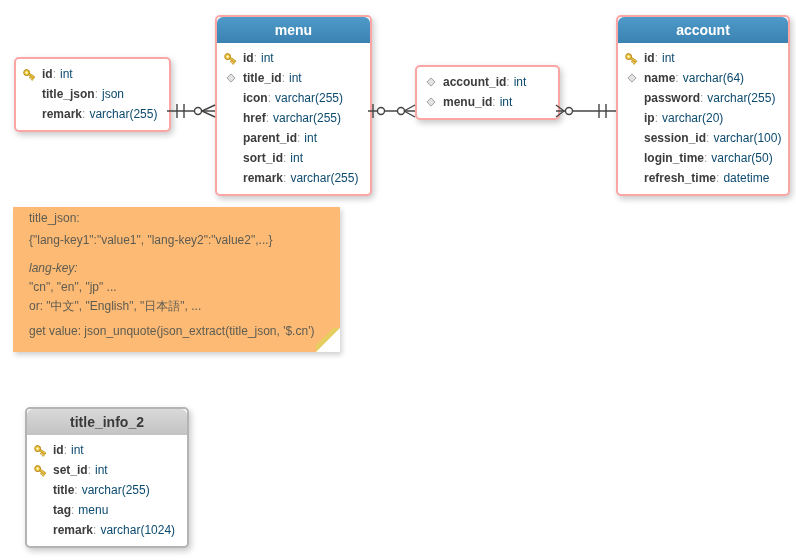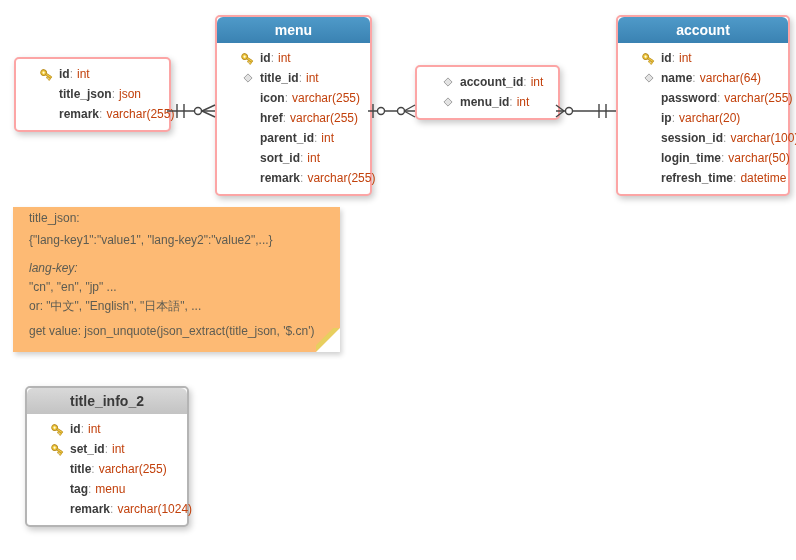--- a/index.html
+++ b/index.html
@@ -11,26 +11,26 @@
   
   .entity{
     position:absolute;background:#fff;border:2px solid #fca5a5;border-radius:5px;
     box-shadow:2px 3px 6px rgba(0,0,0,.22);z-index:2;
   }
   .entity-header{
     height:26px;line-height:26px;text-align:center;color:#fff;font-weight:bold;font-size:14px;
     background:linear-gradient(#4f9ac9,#3a82b2);border-radius:6px 6px 0 0;
   }
   .entity-body{padding:5px 0 6px;}
-  .row{display:flex;align-items:center;height:20px;padding:0 22px;font-size:12px;white-space:nowrap;}
+  .row{display:flex;align-items:center;height:20px;padding:0 5px;font-size:12px;white-space:nowrap;}
   .icn{width:17px;height:15px;display:inline-flex;align-items:center;justify-content:center;margin-right:4px;flex:none;}
   .icn svg{display:block;}
   .fn{font-weight:bold;color:#3c3c3c;}
   .co{color:#9b9b9b;margin-right:4px;}
-  .ft{color:#c2410c;}
+  .ft{color:#0c4a6e;}
   .entity.gray{border-color:#b4b4b4;}
   .entity.gray .entity-header{background:linear-gradient(#d9d9d9,#c3c3c3);color:#3a3a3a;}
   
   #connectors{position:absolute;left:0;top:0;z-index:3;pointer-events:none;}
   #connectors line{stroke:#444;stroke-width:1.4;}
   #connectors circle{stroke:#444;stroke-width:1.4;fill:#fff;}
   
   .note{
     position:absolute;background:#fdba74;color:#5d5c52;font-size:12px;
     padding:2px 16px 0 16px;box-shadow:2px 3px 5px rgba(0,0,0,.18);z-index:2;
@@ -229,21 +229,21 @@
     </div>
     <div class="row">
       <span class="icn"></span>
       <span class="fn">refresh_time</span>
         <span class="co">:</span>
         <span class="ft">datetime</span>
     </div>
   </div>
 </div>
 
-<div class="entity gray" style="left:25px;top:386px;width:160px">
+<div class="entity gray" style="left:25px;top:407px;width:160px">
   <div class="entity-header">
     <span>title_info_2</span>
   </div>
   <div class="entity-body">
     <div class="row">
       <span class="icn">
           <svg width="15" height="15">
             <use href="#ikey"></use>
           </svg>
         </span>

